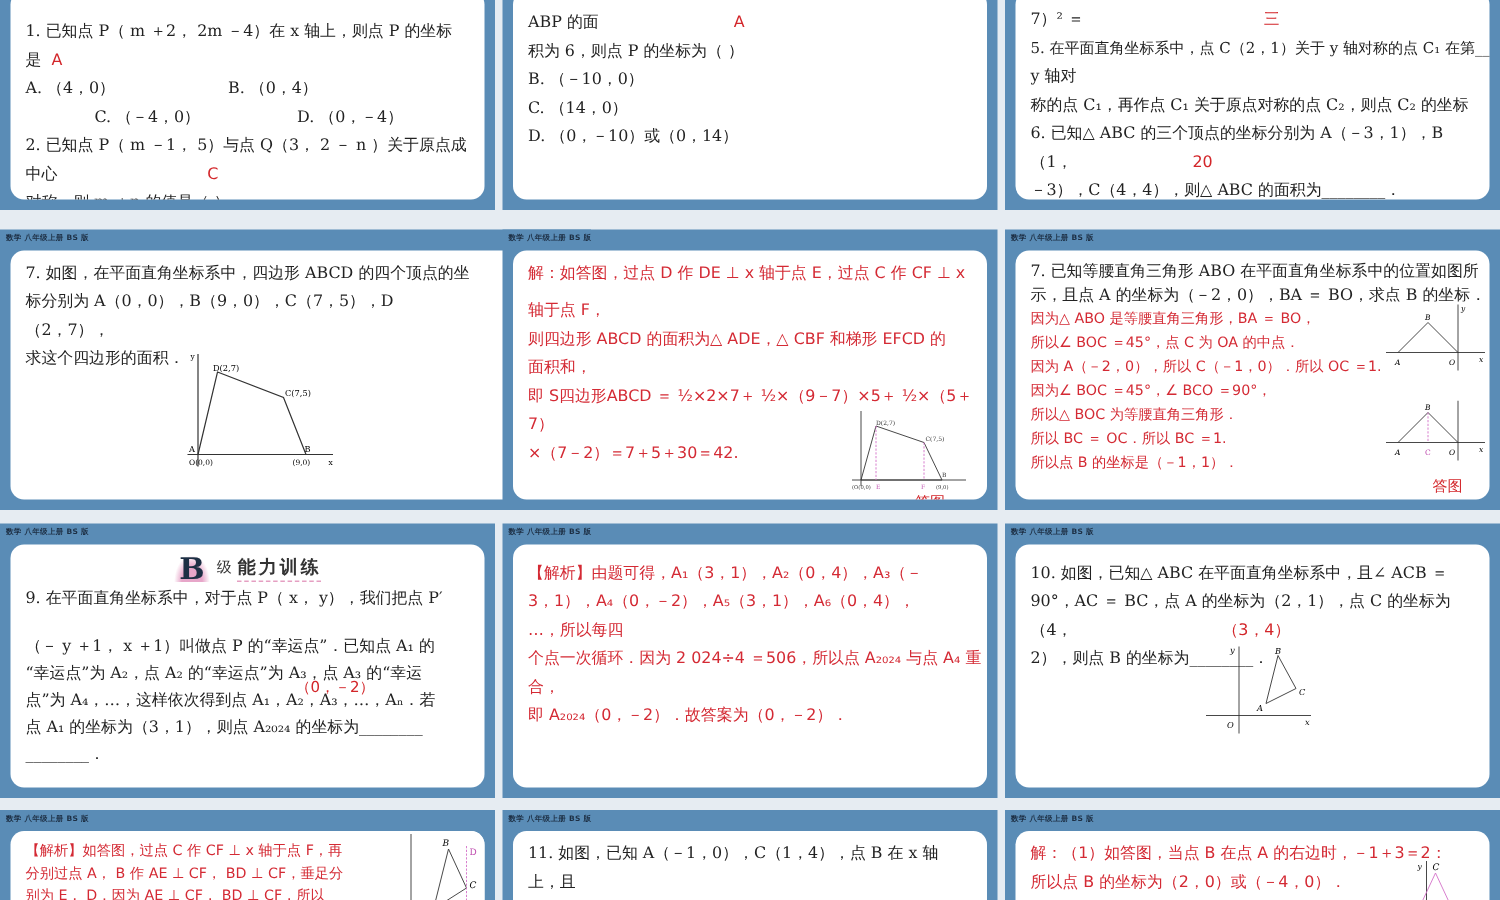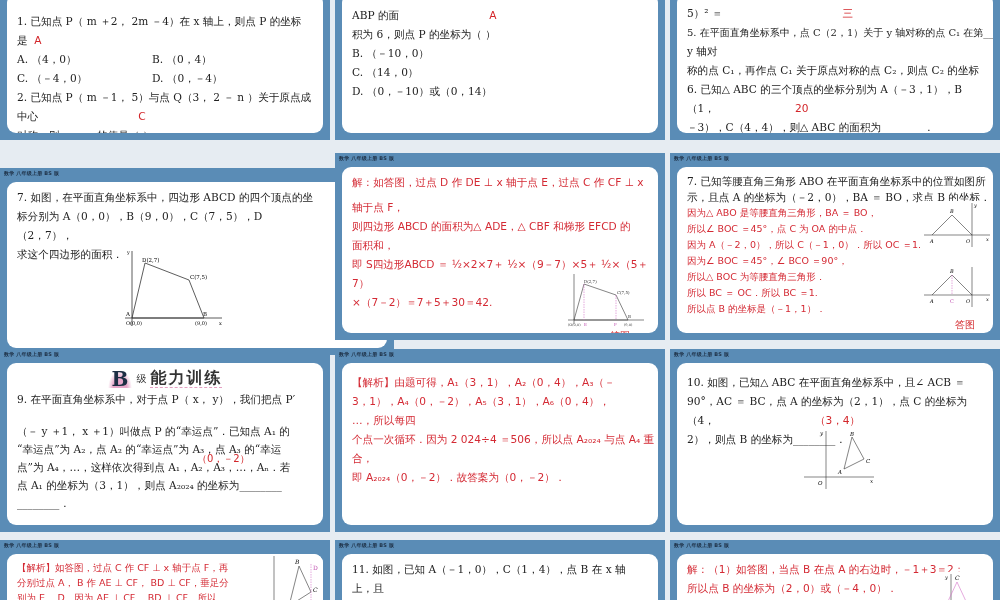--- a/index.html
+++ b/index.html
@@ -7,69 +7,69 @@
   body { position: relative; font-family: "DejaVu Serif", "Liberation Serif", serif; color: #222; }
   .slide { position: absolute; background: #5a8cb6; overflow: hidden; }
   .slide .hdr { position: absolute; left: 4px; top: 2px; font-family: "DejaVu Sans", sans-serif; font-size: 5px; font-weight: bold; color: #1d2f44; letter-spacing: 0.2px; }
   .slide .card { position: absolute; left: 7px; right: 7px; top: 14px; bottom: 7px; background: #fff; border-radius: 9px; padding: 6px 10px; font-size: 10.6px; line-height: 19px; overflow: hidden; }
   .redtxt { color: #d42a34; font-family: "DejaVu Sans", sans-serif; font-size: 10px; line-height: 19px; }
   .line { white-space: nowrap; }
   .ans { color: #d3262a; font-family: "DejaVu Sans", sans-serif; }
   .badge { display: flex; align-items: center; justify-content: center; gap: 4px; margin-bottom: 2px; }
   .badge .b { font-size: 20px; font-weight: bold; color: #1d2f44; background: radial-gradient(ellipse at center bottom, #e7a6c9 40%, transparent 70%); padding: 0 4px; }
   .badge .lvl { font-size: 10px; color: #333; }
-  .badge .ttl { font-family: "DejaVu Sans", sans-serif; font-weight: bold; font-size: 16px; color: #333; border-bottom: 1px dashed #e59fc2; letter-spacing: 2px; }
+  .badge .ttl { font-family: "DejaVu Sans", sans-serif; font-weight: bold; font-size: 12px; color: #333; border-bottom: 1px dashed #e59fc2; letter-spacing: 2px; }
   svg text { font-family: "DejaVu Serif", serif; }
   .cap { font-family: Liberation Mono, monospace; font-size: 10px; color: #d3262a; margin-left: 16px; }
 </style>
 </head>
 <body>
 
 <div class="slide" style="left:0;top:-10px;width:330px;height:150px;">
   <div class="card" style="top:4px;">
 
     <div class="line" style="margin-top:12px;">1. 已知点 P（ m ＋2， 2m －4）在 x 轴上，则点 P 的坐标</div>
     <div class="line"><span>是</span>&nbsp;&nbsp;<span class="ans">A</span></div>
     <div class="line" style="display:flex;">
         <span style="width:135px;">A. （4，0）</span>
         <span>B. （0，4）</span>
       </div>
     <div class="line" style="display:flex;">
-        <span style="width:135px;">C. （－4，0）</span>
+        <span style="width:135px;margin-left:46px;">C. （－4，0）</span>
         <span>D. （0，－4）</span>
       </div>
     <div class="line">2. 已知点 P（ m －1， 5）与点 Q（3， 2 － n ）关于原点成</div>
     <div class="line"><span>中心</span><span class="ans" style="margin-left:100px;">C</span></div>
     <div class="line"><span>对称，则 m ＋n 的值是（    ）</span></div>
   </div>
 </div>
 
 <div class="slide" style="left:335px;top:-10px;width:330px;height:150px;">
   <div class="card" style="top:4px;">
     <div class="line" style="margin-top:6px;"><span>ABP 的面</span><span class="ans" style="margin-left:90px;">A</span></div>
     <div class="line">积为 6，则点 P 的坐标为（    ）</div>
     <div class="line">B. （－10，0）</div>
     <div class="line">C. （14，0）</div>
     <div class="line">D. （0，－10）或（0，14）</div>
   </div>
 </div>
 
 <div class="slide" style="left:670px;top:-10px;width:330px;height:150px;">
   <div class="card" style="top:4px;">
-    <div class="line" style="margin-top:4px;"><span>5）² ＝</span><span class="ans" style="margin-left:120px;">三</span></div>
+    <div class="line" style="margin-top:4px;"><span>7）² ＝</span><span class="ans" style="margin-left:120px;">三</span></div>
     <div class="line" style="font-size:10px;">5. 在平面直角坐标系中，点 C（2，1）关于 y 轴对称的点 C₁ 在第____象限．</div>
     <div class="line">y 轴对</div>
     <div class="line">称的点 C₁，再作点 C₁ 关于原点对称的点 C₂，则点 C₂ 的坐标</div>
     <div class="line">6. 已知△ ABC 的三个顶点的坐标分别为 A（－3，1），B</div>
     <div class="line"><span>（1，</span><span class="ans" style="margin-left:80px;">20</span></div>
     <div class="line">－3），C（4，4），则△ ABC 的面积为________．</div>
   </div>
 </div>
 
-<div class="slide" style="left:0;top:153px;width:394px;height:187px;margin-top:15px;">
+<div class="slide" style="left:0;top:153px;width:394px;height:187px;">
   <div class="hdr">数学 八年级上册 BS 版</div>
   <div class="card">
     <div class="line">7. 如图，在平面直角坐标系中，四边形 ABCD 的四个顶点的坐</div>
     <div class="line">标分别为 A（0，0），B（9，0），C（7，5），D</div>
     <div class="line">（2，7），</div>
     <div class="line">求这个四边形的面积．</div>
     <svg style="position:absolute;left:110px;top:66px;" width="110" height="80" viewBox="0 0 110 80">
       <line x1="8" y1="70" x2="105" y2="70" stroke="#333" stroke-width="0.8"></line>
       <line x1="15" y1="78" x2="15" y2="3" stroke="#333" stroke-width="0.8"></line>
       <polygon points="15,70 28,15 72,32 87,70" fill="none" stroke="#333" stroke-width="0.8"></polygon>

